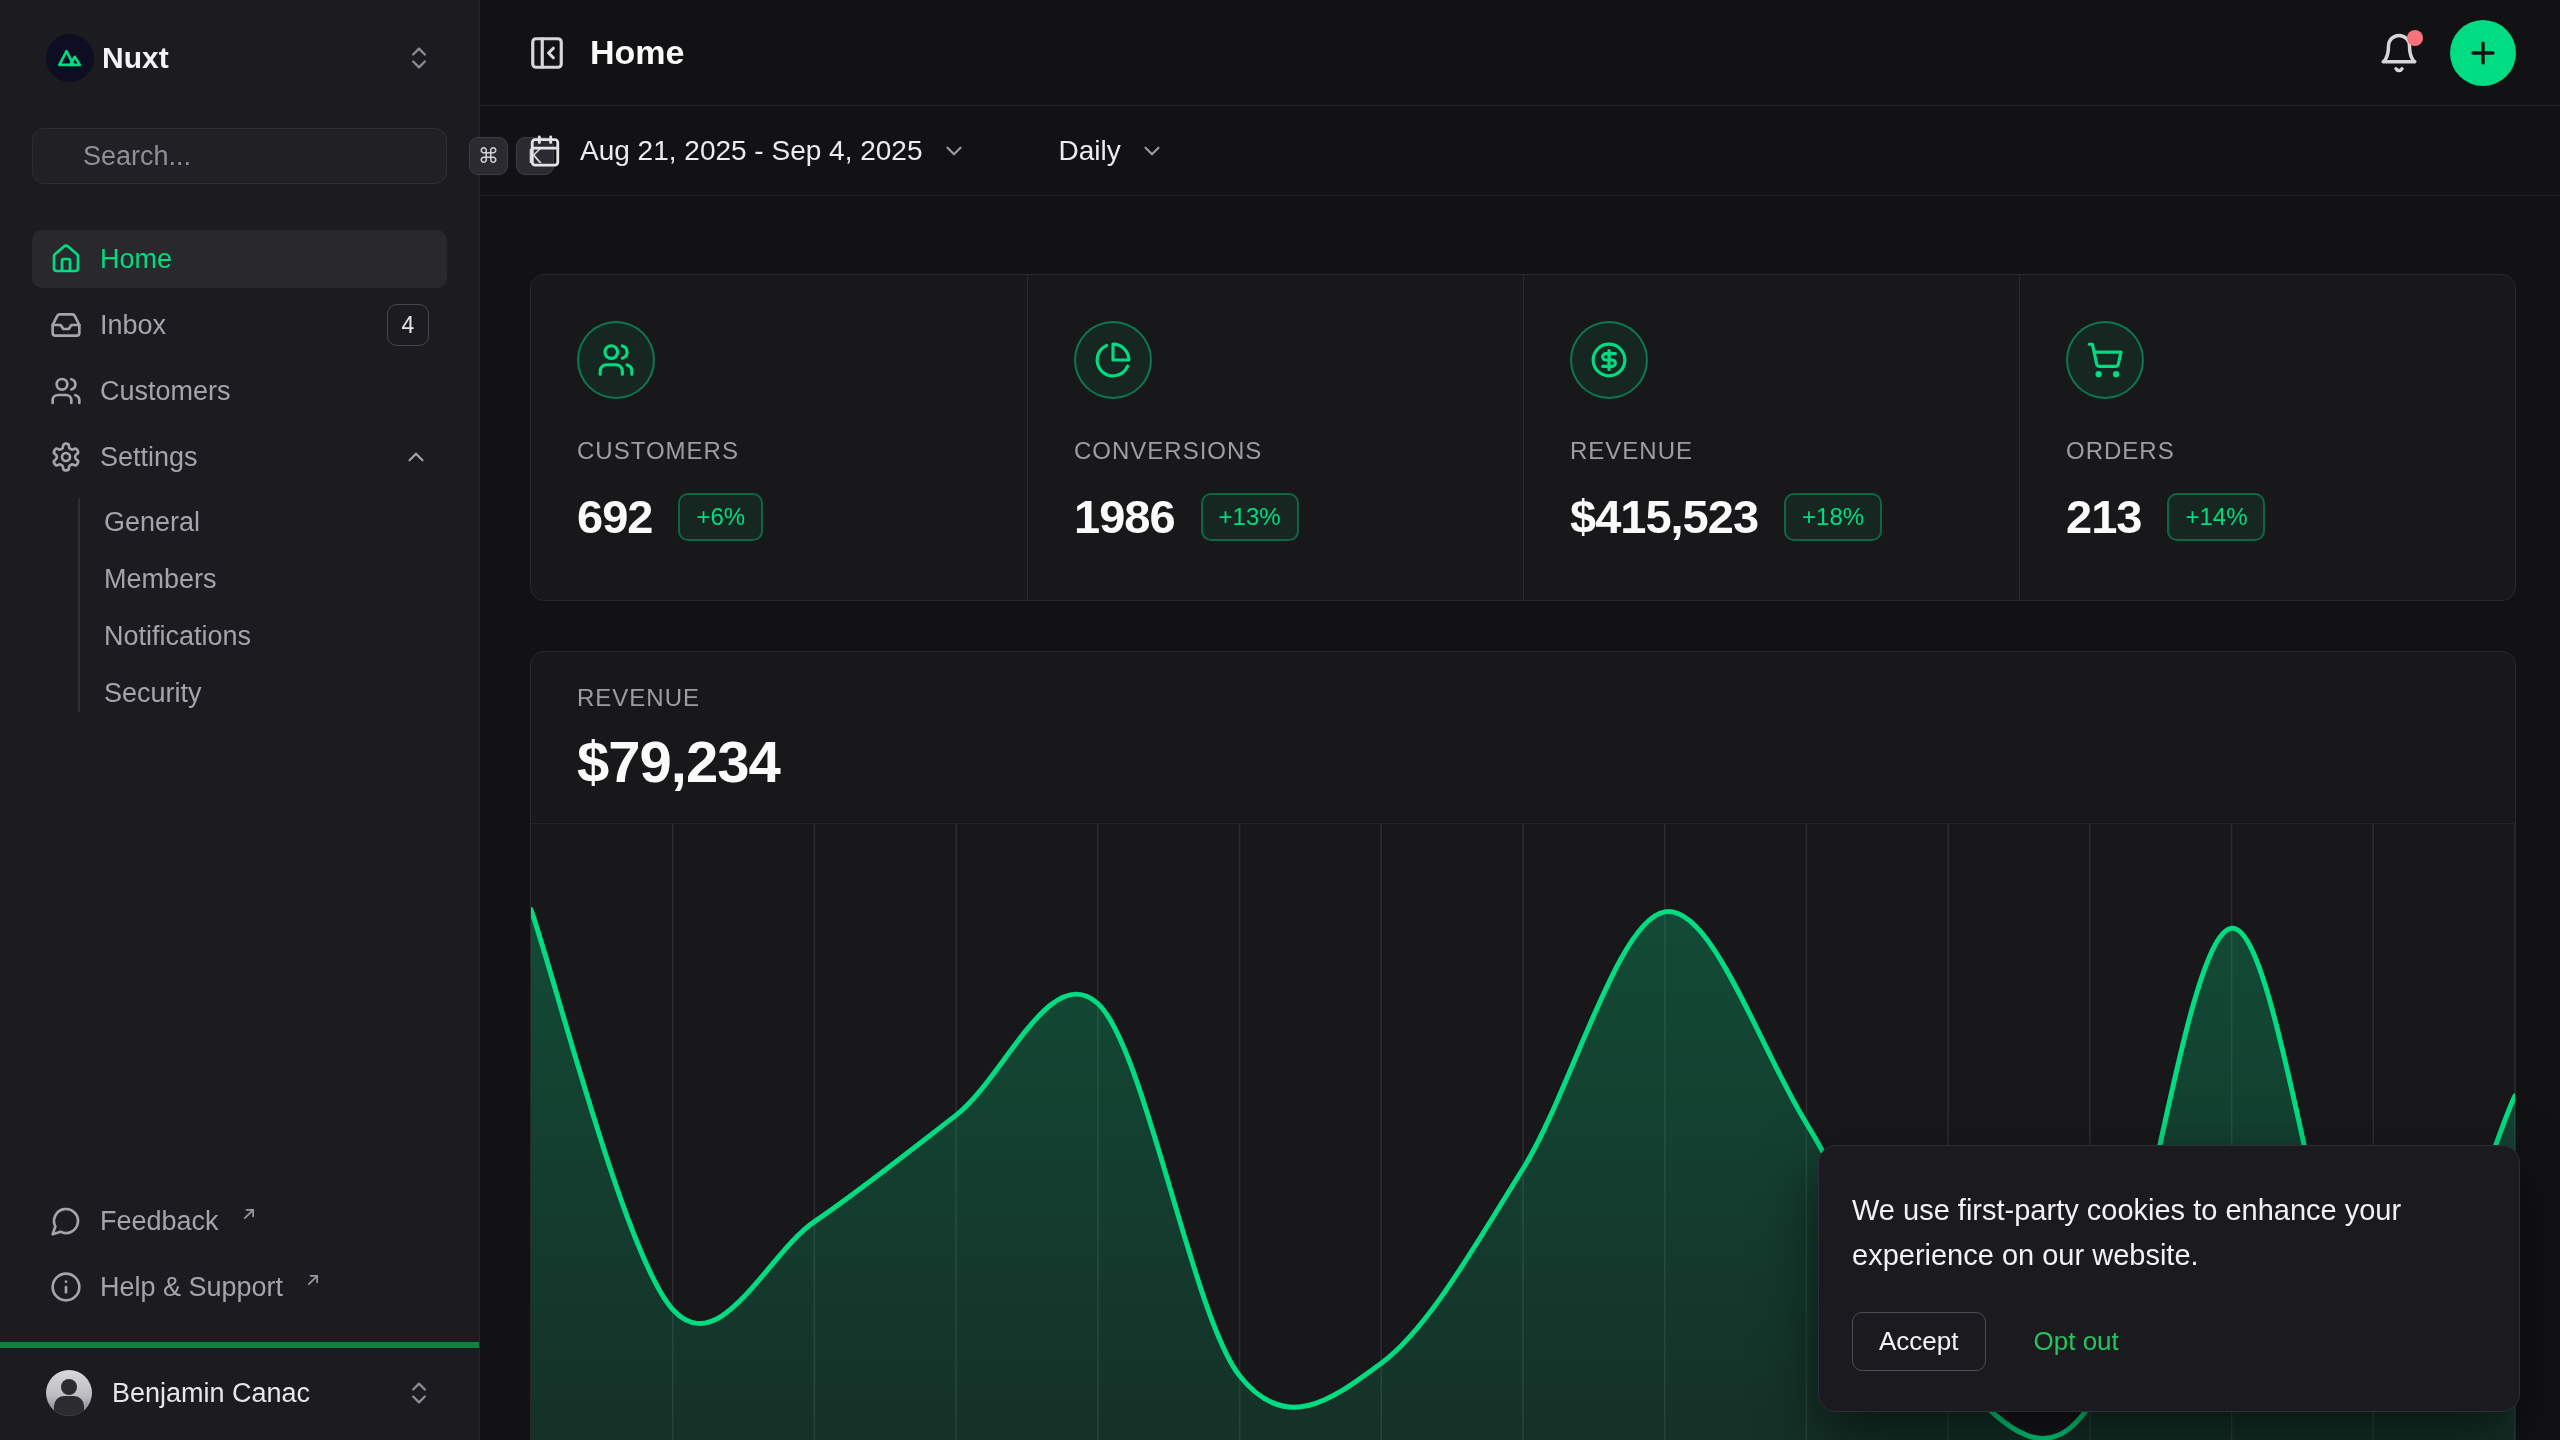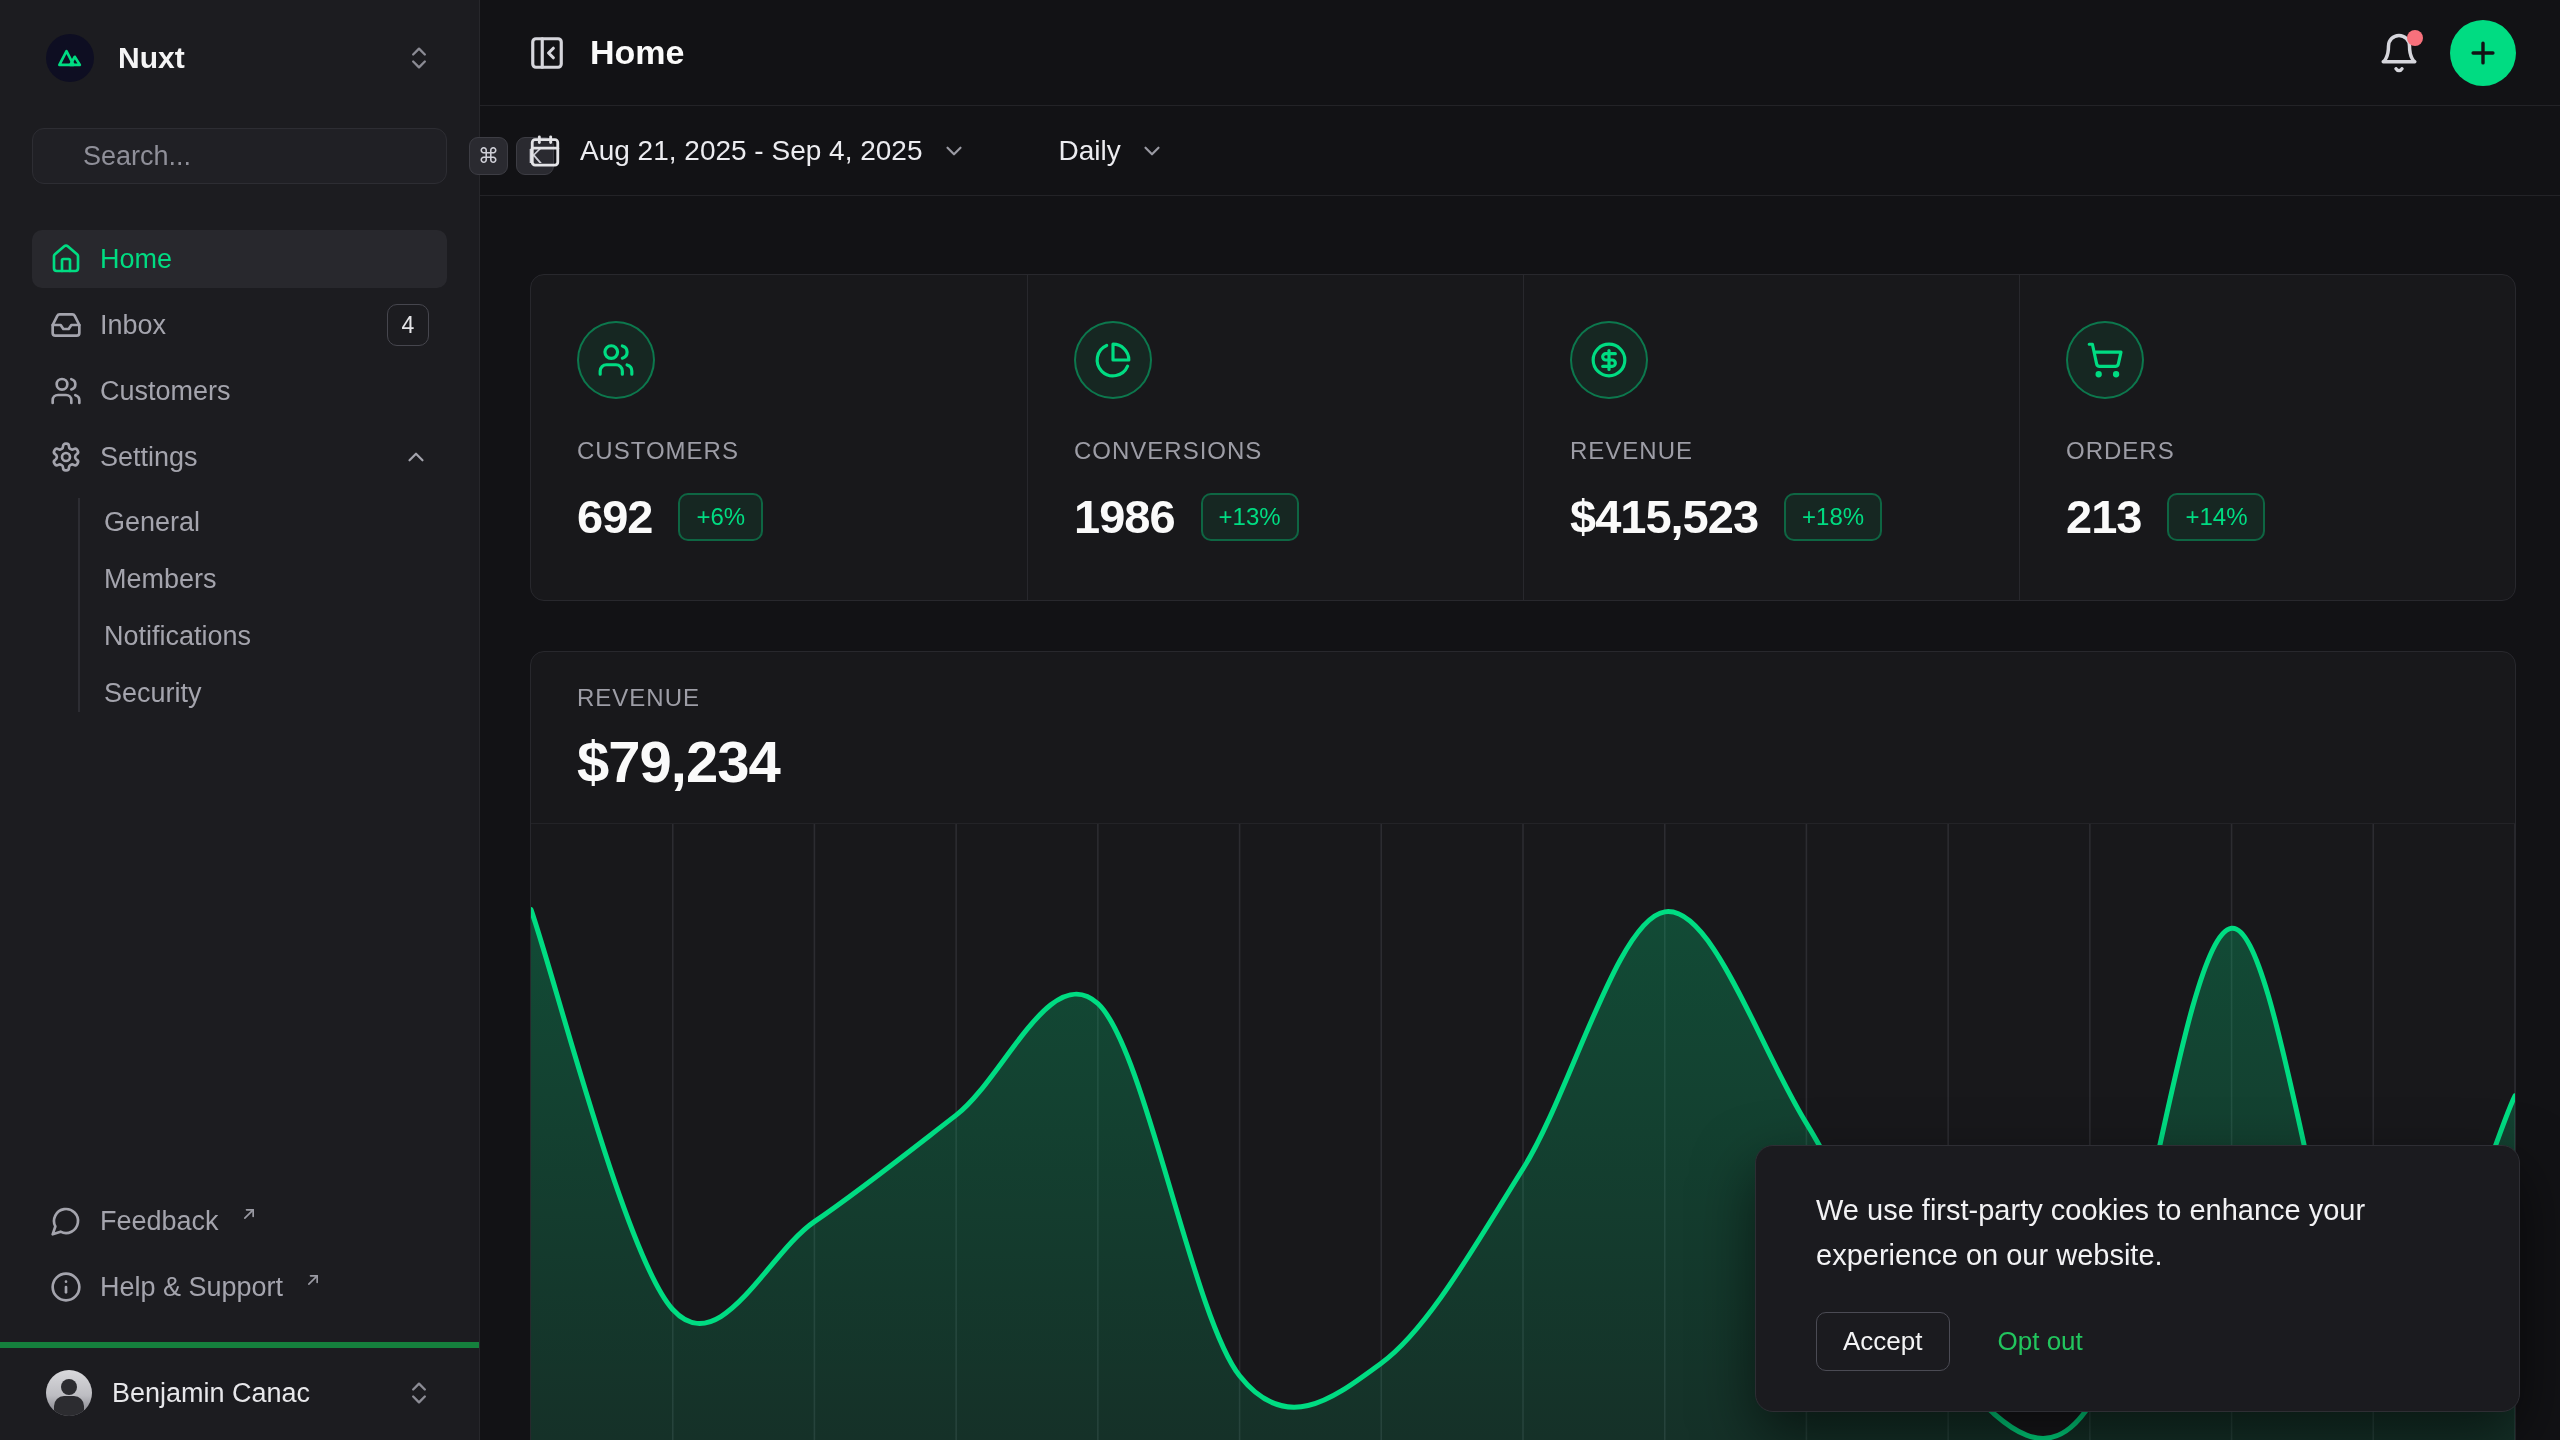--- a/index.html
+++ b/index.html
@@ -11,21 +11,21 @@
     -webkit-font-smoothing:antialiased;
   }
   .app { display:flex; width:100%; height:100%; }
 
   
   .sidebar {
     width:480px; flex:0 0 480px; background:#1c1c20;
     border-right:1px solid #27272b;
     display:flex; flex-direction:column; padding:24px 32px 0;
   }
-  .team-switcher { display:flex; align-items:center; gap:24px; padding:8px 14px; border-radius:12px; margin:2px 0 38px; cursor:pointer; }
+  .team-switcher { display:flex; align-items:center; gap:8px; padding:8px 14px; border-radius:12px; margin:2px 0 38px; cursor:pointer; }
   .logo-circle { width:48px; height:48px; border-radius:50%; background:#0e0e22; display:flex; align-items:center; justify-content:center; }
   .logo-circle svg { width:30px; height:30px; stroke:#00dc82; fill:none; stroke-width:2.1; stroke-linejoin:round; stroke-linecap:round; }
   .team-name { font-size:30px; font-weight:600; color:#f4f4f5; }
   .icon-chevrons { margin-left:auto; width:28px; height:28px; stroke:#8b8b94; fill:none; stroke-width:2; stroke-linecap:round; stroke-linejoin:round; }
 
   .searchbox {
     height:56px; border:1.5px solid #2d2d33; background:#202025; border-radius:12px;
     display:flex; align-items:center; gap:32px; padding:0 10px 0 18px; margin-bottom:46px; cursor:text;
   }
   .searchbox svg { width:30px; height:30px; stroke:#c7c7cf; fill:none; stroke-width:2; stroke-linecap:round; }
@@ -112,23 +112,23 @@
 
   .revenue-card { margin-top:50px; background:#18181b; border:1.5px solid #28282d; border-radius:14px; height:812px; overflow:hidden; }
   .rev-header { padding:32px 46px 28px; }
   .rev-label { font-size:24px; font-weight:500; letter-spacing:1px; color:#9d9da6; }
   .rev-value { font-size:58px; font-weight:700; color:#fafafa; letter-spacing:-1px; margin-top:16px; }
   .chart-area { height:634px; border-top:1px solid #232327; position:relative; }
   .chart-area svg { display:block; width:100%; height:100%; }
 
   
   .cookie-banner {
-    position:fixed; right:40px; bottom:28px; width:765px;
+    position:fixed; right:40px; bottom:28px; width:702px;
     background:#1b1b1f; border:1.5px solid #2e2e34; border-radius:18px;
-    padding:42px 60px 40px; box-shadow:0 24px 60px rgba(0,0,0,0.55); z-index:50;margin-left:44px;
+    padding:42px 33px 40px; box-shadow:0 24px 60px rgba(0,0,0,0.55); z-index:50;margin-left:44px;
   }
   .cookie-text { font-size:29px; line-height:1.55; color:#f2f2f4; max-width:600px; }
   .cookie-actions { display:flex; align-items:center; gap:48px; margin-top:34px; }
   .btn-accept {
     background:transparent; border:1.5px solid #4b4b54; border-radius:10px;
     color:#f4f4f5; font-size:26px; font-weight:500; padding:13px 26px; cursor:pointer;
     font-family:"Liberation Sans", sans-serif;
   }
   .btn-optout { background:none; border:0; color:#22c55e; font-size:26px; font-weight:500; cursor:pointer; font-family:"Liberation Sans", sans-serif; }
 </style>

